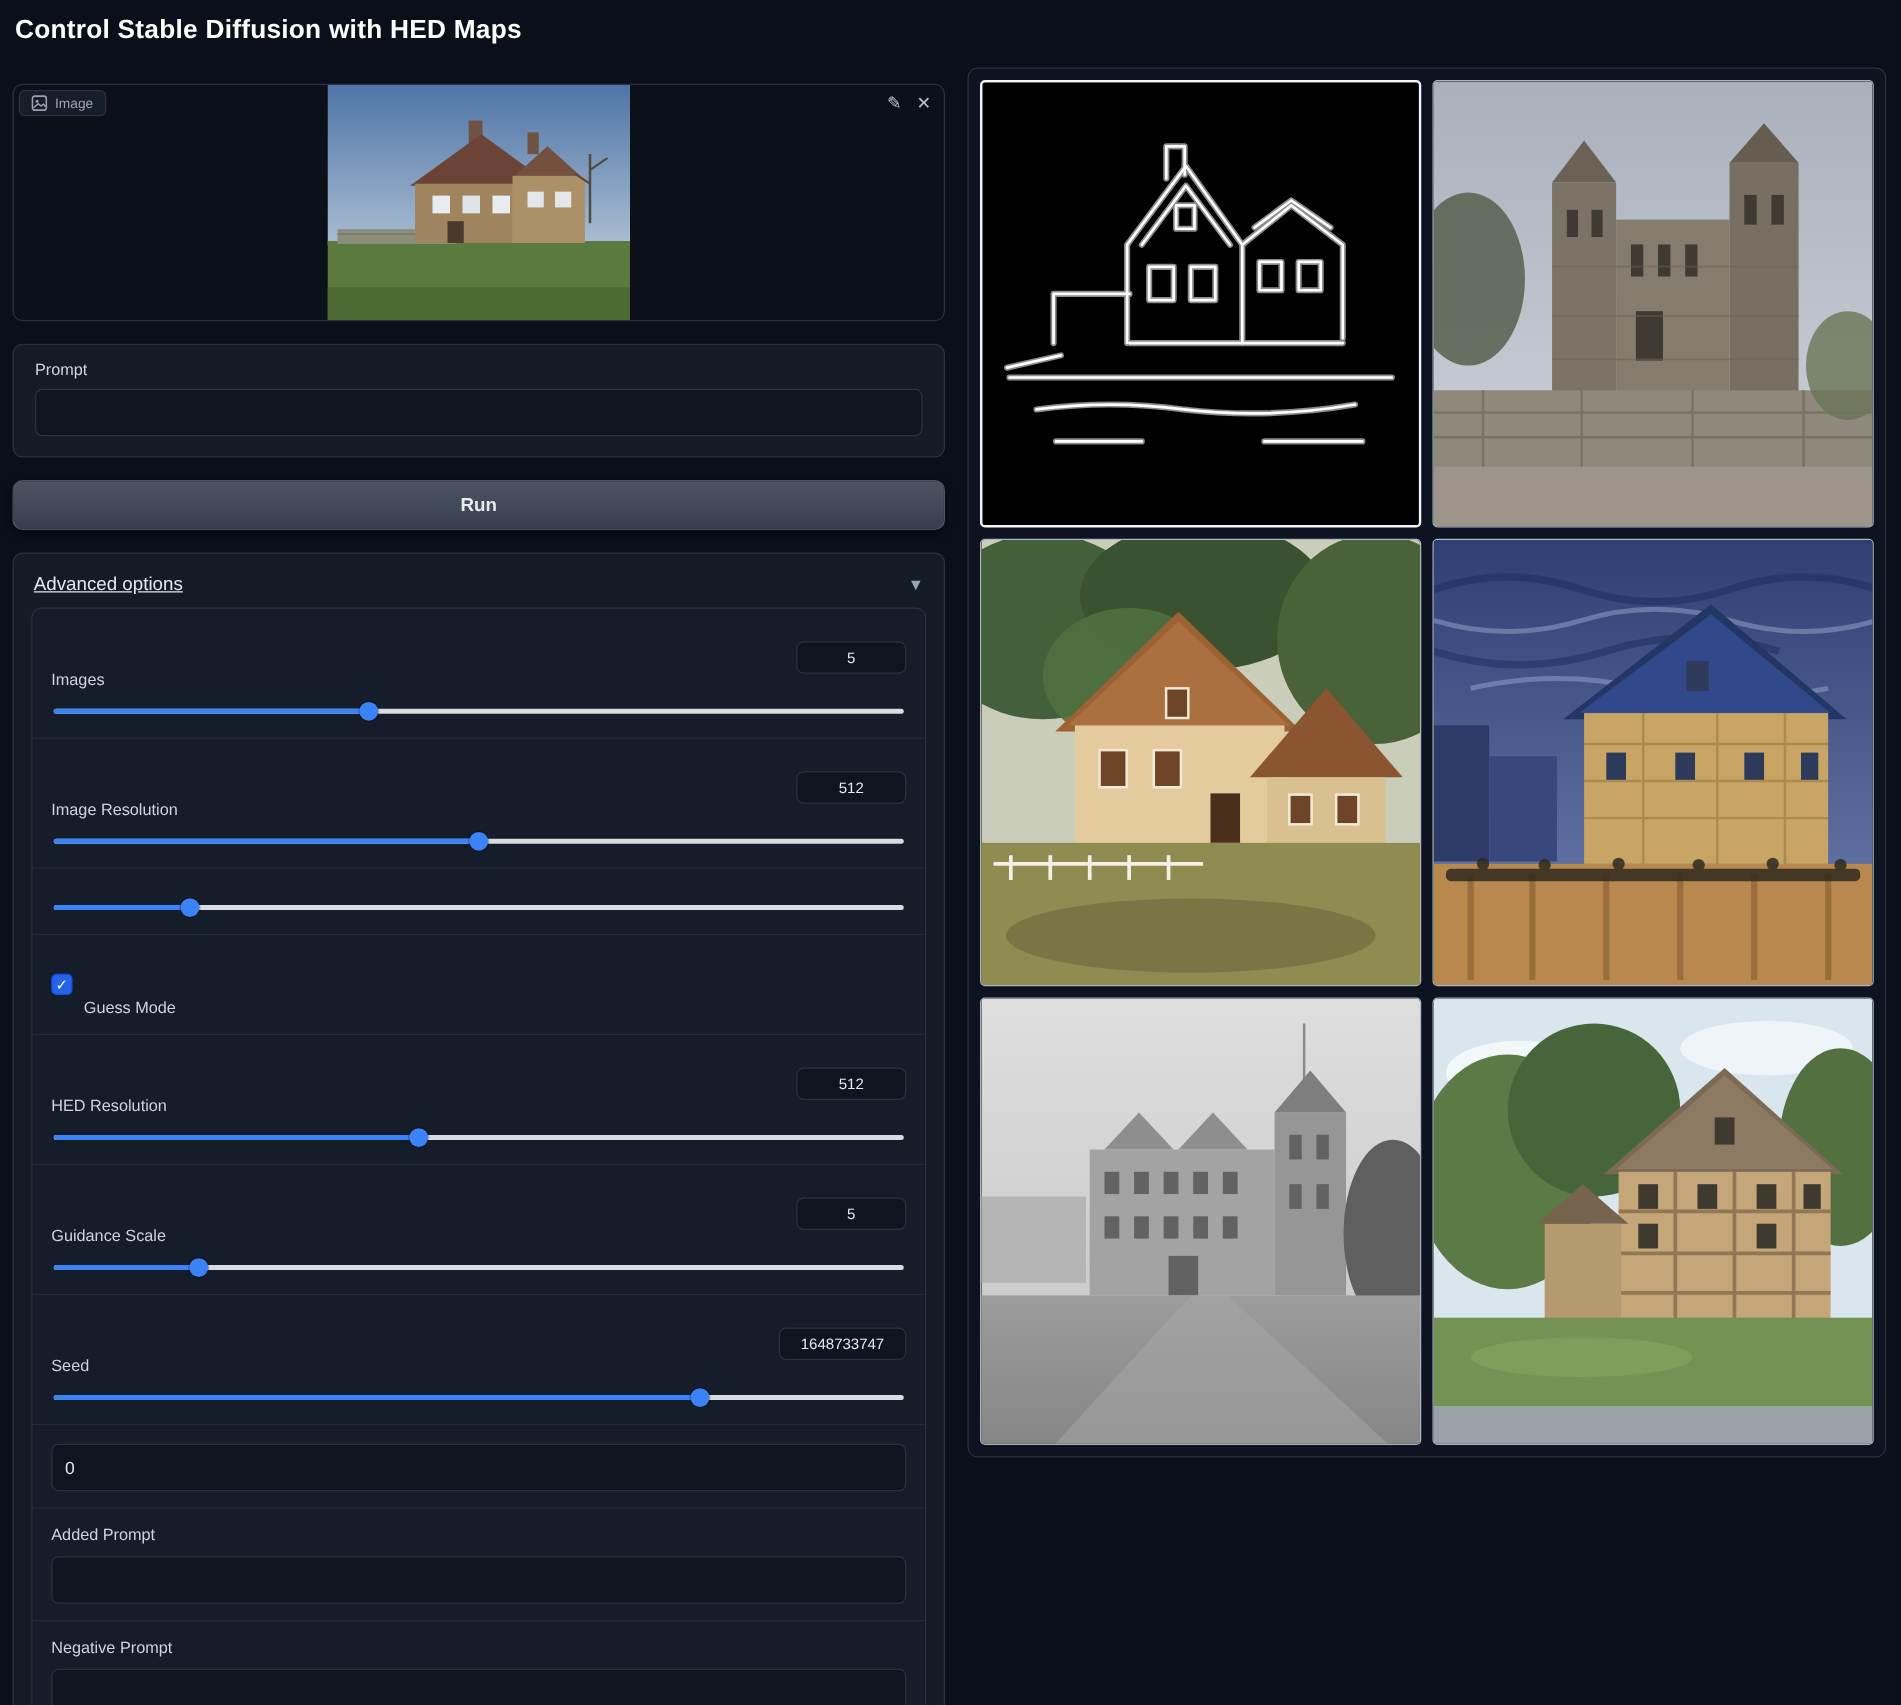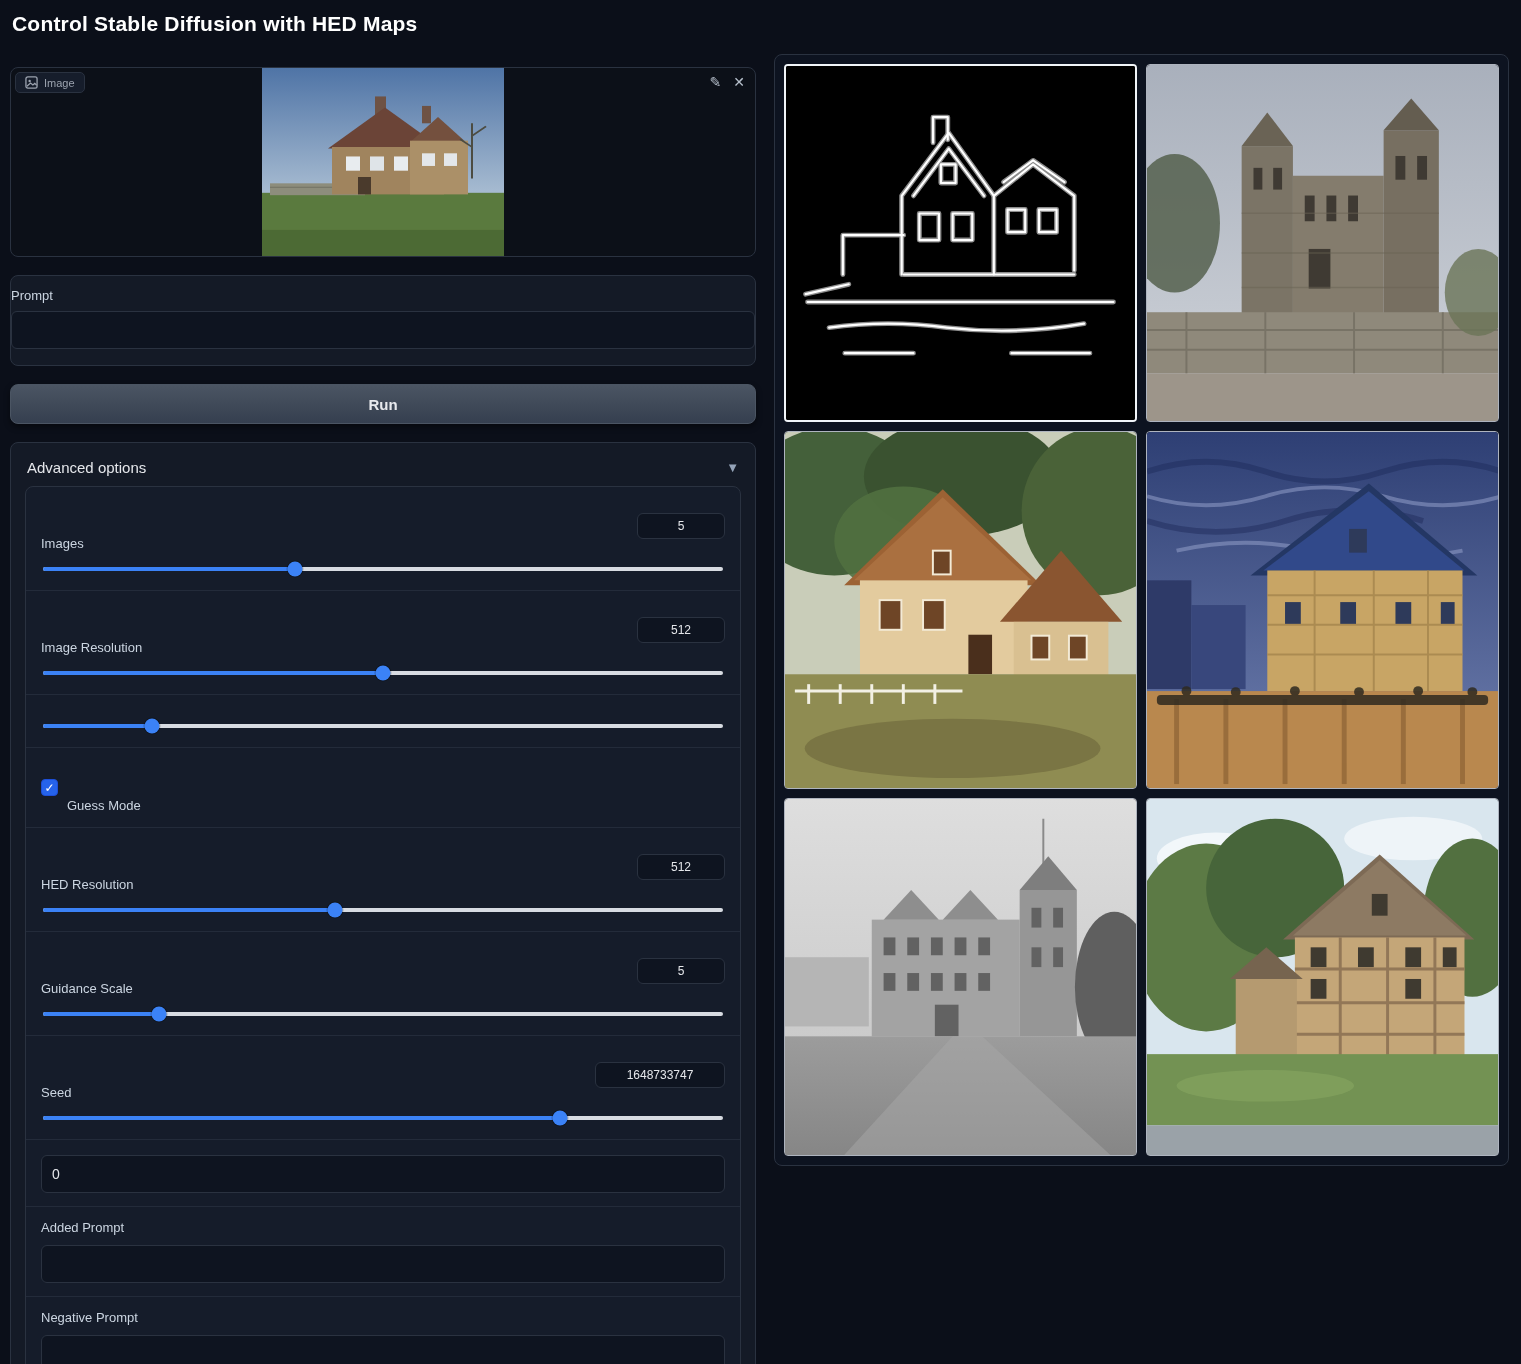--- a/index.html
+++ b/index.html
@@ -34,43 +34,43 @@
   .image-upload{position:relative;height:190px;background:#0c1018;overflow:hidden;margin-top:13px;}
   .upload-tag{position:absolute;top:4px;left:4px;display:flex;gap:6px;align-items:center;
     font-size:11px;color:#9ca3af;background:#161d2b;border:1px solid var(--border);
     border-radius:5px;padding:3px 9px;z-index:3;}
   .upload-actions{position:absolute;top:6px;right:10px;display:flex;gap:12px;z-index:3;color:#cbd5e1;font-size:14px;}
   .upload-actions span{cursor:pointer;opacity:.9;}
   .preview-wrap{position:absolute;left:50%;top:0;transform:translateX(-50%);height:100%;width:242px;}
   .preview-wrap svg{display:block;width:100%;height:100%;}
 
   
-  .prompt-block{padding:12px 0 16px;}
+  .prompt-block{padding:12px 17px 16px;}
   .field-label{display:block;font-size:13px;color:var(--label);margin-bottom:8px;}
   .text-input{width:100%;height:38px;background:var(--input);border:1px solid var(--border);
     border-radius:6px;color:var(--text);padding:0 10px;font-size:14px;font-family:"Liberation Sans",sans-serif;}
 
   
   .run-button{width:100%;height:40px;border-radius:8px;border:1px solid #4b5563;
     background:linear-gradient(#4b5563,#353f4f);color:#e8eaee;font-weight:700;font-size:15px;
     cursor:pointer;font-family:"Liberation Sans",sans-serif;box-shadow:0 3px 6px rgba(0,0,0,.45);}
 
   
   .advanced{padding:14px 14px 16px;}
   .adv-header{display:flex;justify-content:space-between;align-items:center;cursor:pointer;padding:2px 2px 10px;}
-  .adv-title{font-size:15px;color:var(--text);}
+  .adv-title{font-size:15px;color:var(--text);text-decoration:underline;}
   .adv-arrow{font-size:13px;color:#94a3b8;}
   .options{border:1px solid var(--border);border-radius:8px;background:var(--panel2);overflow:hidden;}
   .opt-row{padding:13px 15px;}
   .opt-row + .opt-row{border-top:1px solid var(--divider);}
   .slider-head{display:flex;justify-content:space-between;align-items:center;}
   .opt-label{font-size:13px;color:var(--label);margin-top:36px;}
   .num-box{width:88px;height:26px;background:var(--input);border:1px solid var(--border);border-radius:6px;
     color:var(--text);text-align:center;font-size:12px;font-family:"Liberation Sans",sans-serif;}
-  .num-box.wide{width:130px;}
+  .num-box.wide{width:102px;}
   .track{position:relative;height:4px;background:var(--track);border-radius:3px;margin:16px 2px 6px;}
   .fill{position:absolute;left:0;top:0;bottom:0;background:var(--accent);border-radius:3px;}
   .handle{position:absolute;top:50%;width:15px;height:15px;border-radius:50%;background:var(--accent);
     transform:translate(-50%,-50%);cursor:grab;box-shadow:0 0 0 1px rgba(0,0,0,.25);}
   .checkbox-row{display:flex;align-items:center;gap:9px;padding:14px 15px;}
   .checkbox{width:17px;height:17px;border-radius:4px;background:#2563eb;color:#fff;font-size:12px;
     line-height:17px;text-align:center;cursor:pointer;border:1px solid #1d4ed8;}
   .stack-row .text-input{margin-top:2px;}
   .eta-input{text-align:left;}
 

